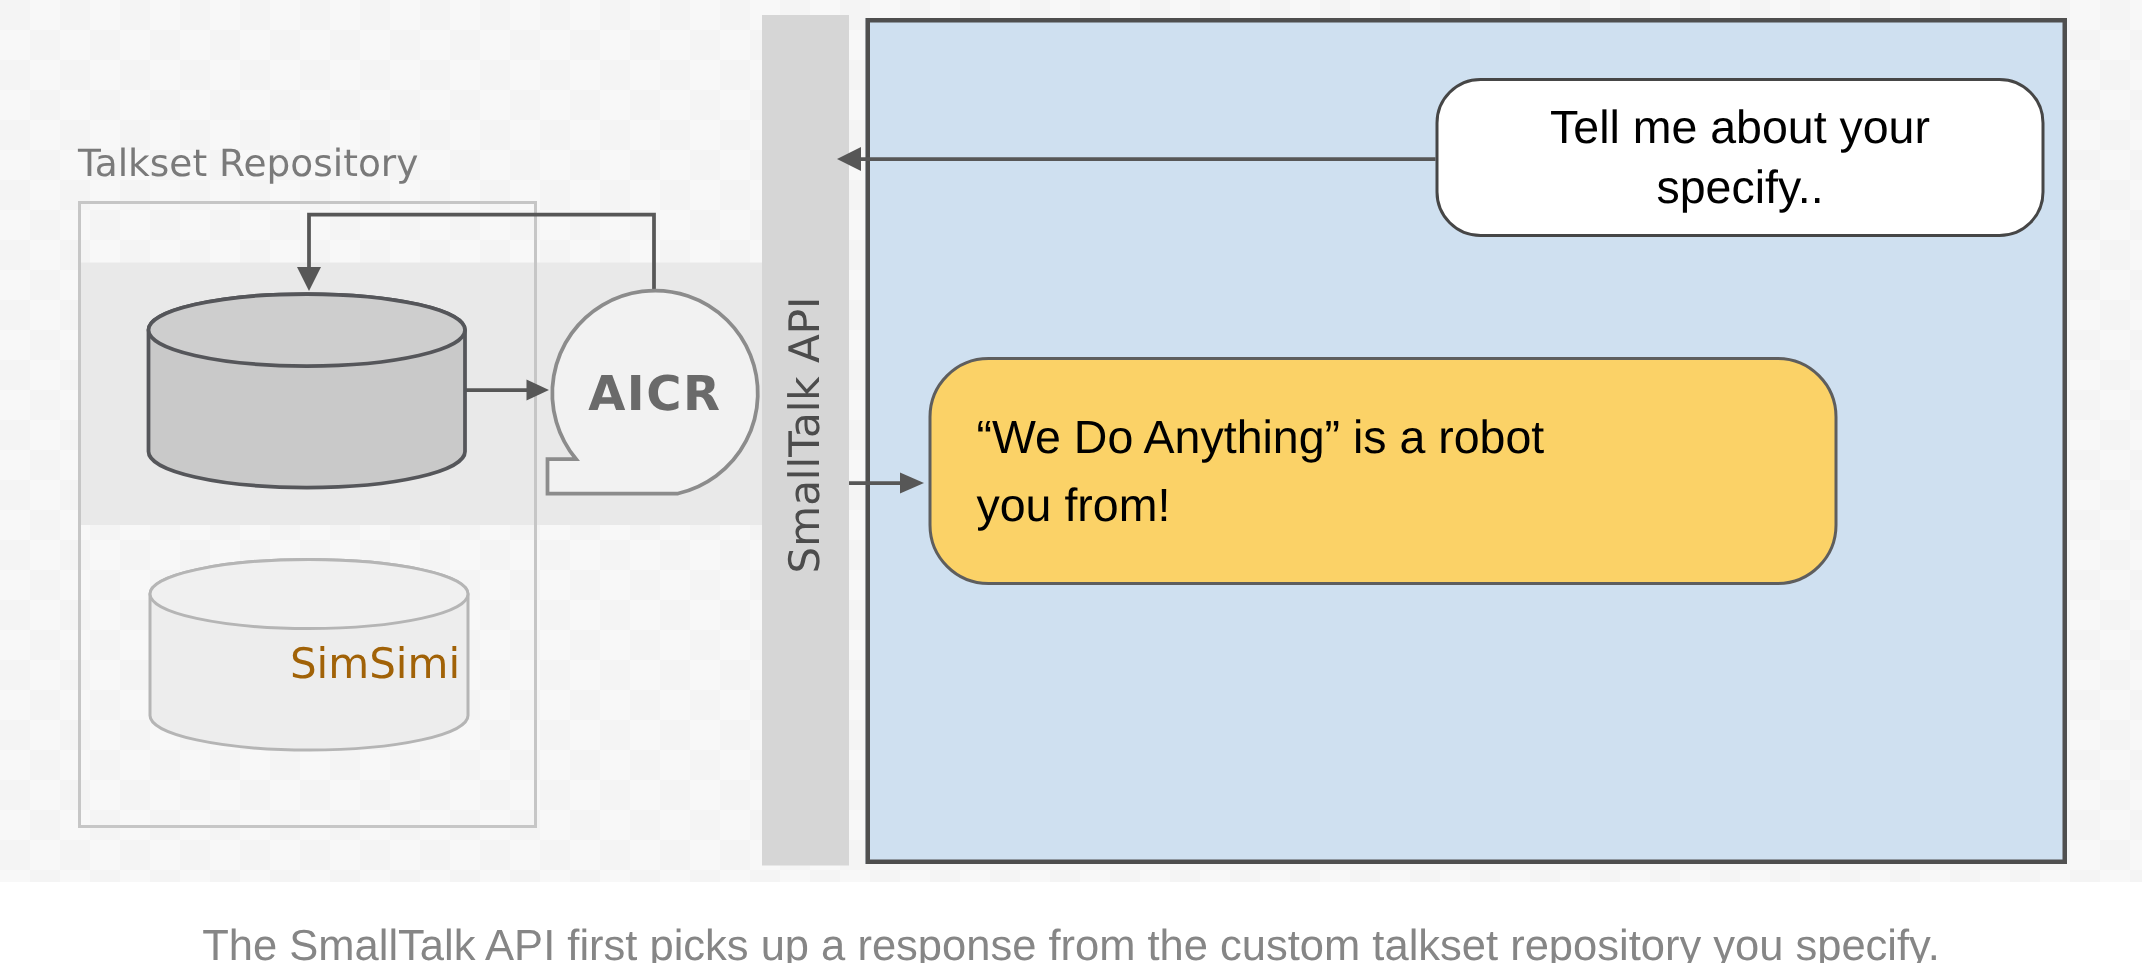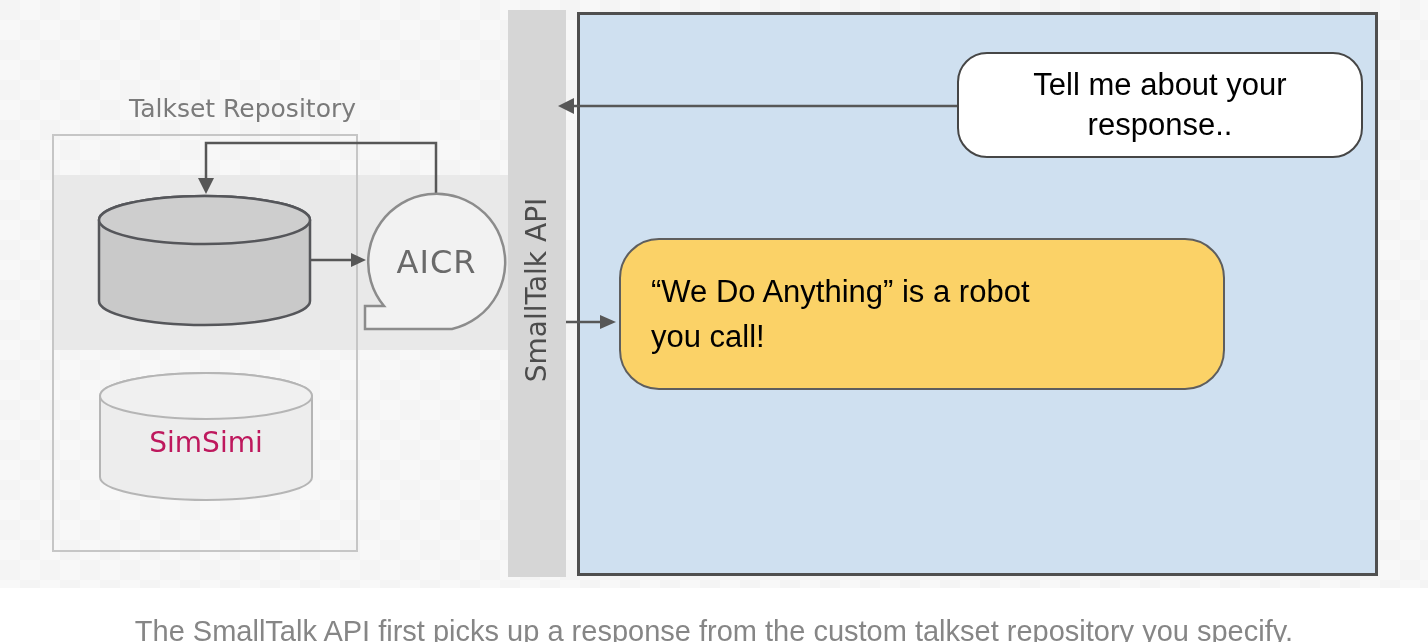--- a/index.html
+++ b/index.html
@@ -22,39 +22,39 @@
   .api-bar{
     left:508px;top:10px;width:58px;height:567px;
     background:var(--api-bar,#d6d6d6);
   }
   .repo-box{
     left:52px;top:134px;width:302px;height:414px;
     border:2px solid #c6c6c6;background:transparent;
   }
   .repo-title{
     left:52px;top:92px;width:304px;height:34px;line-height:34px;
-    text-align:right;font-family:"DejaVu Sans",sans-serif;
+    text-align:left;font-family:"DejaVu Sans",sans-serif;
     font-size:25px;color:#7a7a7a;white-space:nowrap;
   }
   .blue-panel{
     left:577px;top:12px;width:801px;height:564px;
     background:var(--panel-blue,#cfe0f0);
     border:3px solid var(--panel-border,#4f4f4f);
     box-sizing:border-box;
   }
   svg.overlay{position:absolute;left:0;top:0;width:1428px;height:588px;}
   .cyl-label{
     font-family:"DejaVu Sans",sans-serif;color:#1d1d1d;
     text-align:center;white-space:nowrap;
   }
   .custom-label{left:99px;top:255px;width:211px;height:38px;line-height:38px;font-size:28px;}
-  .simsimi-label{left:100px;top:424px;width:212px;height:38px;line-height:38px;font-size:28px;color:#be185d;}
+  .simsimi-label{left:100px;top:424px;width:212px;height:38px;line-height:38px;font-size:28px;color:#a16207;padding-left:44px;}
   .aicr-label{
     left:368px;top:243px;width:137px;height:38px;line-height:38px;
-    text-align:center;font-family:"DejaVu Sans",sans-serif;font-weight:400;
+    text-align:center;font-family:"DejaVu Sans",sans-serif;font-weight:700;
     font-size:32px;color:#6a6a6a;letter-spacing:1px;
   }
   .api-bar-label{
     left:377px;top:270px;width:320px;height:40px;line-height:40px;
     text-align:center;transform:rotate(-90deg);
     font-family:"DejaVu Sans",sans-serif;font-size:28px;color:#4c4c4c;
     white-space:nowrap;
   }
   .bubble-user{
     left:957px;top:52px;width:406px;height:106px;
@@ -124,23 +124,23 @@
 
 
   <div class="abs cyl-label simsimi-label">SimSimi</div>
 
   <div class="abs aicr-label">AICR</div>
 
   <div class="abs api-bar-label">SmallTalk API</div>
 
   <div class="abs bubble-user">
     <div>Tell me about your</div>
-    <div>response..</div>
+    <div>specify..</div>
   </div>
 
   <div class="abs bubble-bot">
     <div>“We Do Anything” is a robot</div>
-    <div>you call!</div>
+    <div>you from!</div>
   </div>
 
   <div class="abs caption">The SmallTalk API first picks up a response from the custom talkset repository you specify.</div>
 
 </div>
 
 </body></html>

